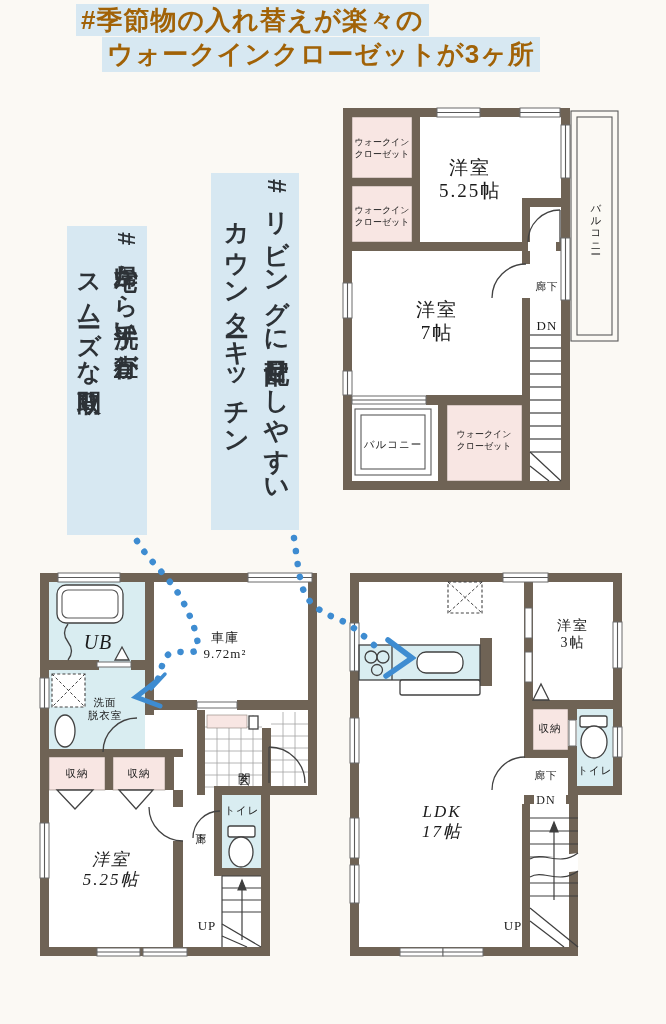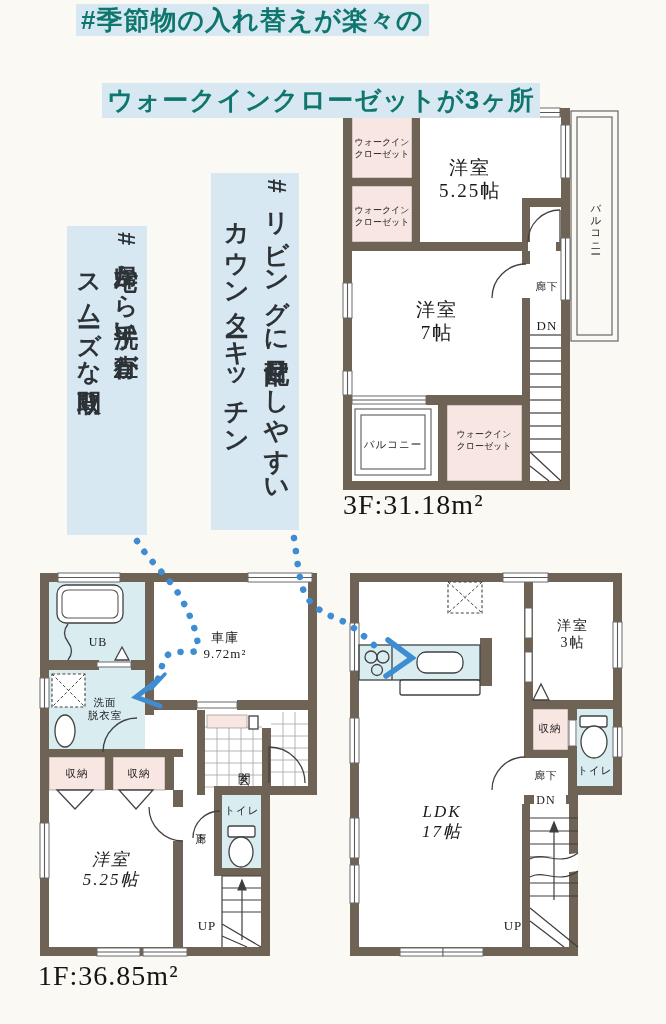--- a/index.html
+++ b/index.html
@@ -1,22 +1,22 @@
 <!DOCTYPE html>
 <html><head>
 <meta charset="utf-8">
 <style>
   html,body{margin:0;padding:0;}
   .page{position:relative;width:666px;height:1024px;background:#fbf9f4;overflow:hidden;
         font-family:"Liberation Sans","DejaVu Sans",sans-serif;}
   
   .hashtag-top{position:absolute;left:76px;top:4px;z-index:4;font-size:26px;font-weight:600;
-               color:#0f766e;letter-spacing:1px;line-height:33px;}
+               color:#a16207;letter-spacing:1px;line-height:33px;}
   .hashtag-top .hl{background:#d7e8f2;padding:1px 5px;}
-  .hashtag-top .indent{margin-left:26px;display:inline-block;margin-top:46px;}
+  .hashtag-top .indent{margin-left:26px;display:inline-block;}
   
   .callout{position:absolute;z-index:4;background:#d7e8f2;writing-mode:vertical-rl;
            color:#2d3237;font-weight:600;letter-spacing:1px;}
   #callout-living{left:211px;top:173px;width:88px;height:357px;font-size:25px;line-height:40px;padding:6px 2px;box-sizing:border-box;}
   #callout-wash{left:67px;top:226px;width:80px;height:309px;font-size:24px;line-height:37px;padding:6px 2px;box-sizing:border-box;}
   .callout .c2{padding-top:26px;}
   
   .plan{position:absolute;z-index:1;}
   #plan3{left:338px;top:103px;width:330px;height:392px;}
   #plan1{left:35px;top:568px;width:292px;height:395px;}
@@ -37,21 +37,21 @@
   .dashl{stroke:#424242;stroke-width:1;fill:none;stroke-dasharray:3 2.2;}
   
   .lbl{position:absolute;z-index:3;transform:translate(-50%,-50%);text-align:center;color:#1b1b1b;
        font-family:"Liberation Serif","DejaVu Serif",serif;line-height:1.2;letter-spacing:2px;white-space:nowrap;}
   .vert{writing-mode:vertical-rl;letter-spacing:3px;}
   .s9{font-size:9px;letter-spacing:0;line-height:1.3;text-align:right;}
   .s10{font-size:10.5px;letter-spacing:1px;}
   .s12{font-size:12px;letter-spacing:1px;}
   .s13{font-size:13px;letter-spacing:1px;}
   .s14{font-size:14px;}
-  .s16{font-size:12px;letter-spacing:1px;}
+  .s16{font-size:20px;letter-spacing:1px;font-style:italic;}
   .s17{font-size:17px;font-style:italic;}
   .s19{font-size:19px;}
   .area-label{position:absolute;z-index:3;font-family:"Liberation Serif","DejaVu Serif",serif;
               color:#151515;font-size:28px;letter-spacing:1px;}
   .trails{position:absolute;left:0;top:0;z-index:5;pointer-events:none;}
 </style>
 </head>
 <body>
 
 <div class="page">
@@ -352,42 +352,40 @@
       <div>7帖</div>
     </div>
   <div class="lbl s10" style="left:547px;top:287px;">廊下</div>
   <div class="lbl s13" style="left:547px;top:326px;">DN</div>
   <div class="lbl s9" style="left:484px;top:441px;">
     <div>ウォークイン</div>
       <div>クローゼット</div>
     </div>
   <div class="lbl s10" style="left:393px;top:445px;">バルコニー</div>
   <div class="lbl s10 vert" style="left:595px;top:223px;">バルコニー</div>
-  <div class="area-label" style="left:343px;top:489px;">3F:31.18m²</div>
 
   <div class="lbl s16" style="left:98px;top:642px;">UB</div>
   <div class="lbl s10" style="left:105px;top:710px;">
     <div>洗面</div>
       <div>脱衣室</div>
     </div>
   <div class="lbl s13" style="left:225px;top:646px;">
     <div>車庫</div>
       <div>9.72m²</div>
     </div>
   <div class="lbl s10" style="left:77px;top:774px;">収納</div>
   <div class="lbl s10" style="left:139px;top:774px;">収納</div>
   <div class="lbl s17" style="left:111px;top:870px;">
     <div>洋室</div>
       <div>5.25帖</div>
     </div>
   <div class="lbl s12 vert" style="left:244px;top:764px;">玄関</div>
   <div class="lbl s10 vert" style="left:200px;top:826px;">廊下</div>
   <div class="lbl s10" style="left:242px;top:811px;">トイレ</div>
   <div class="lbl s13" style="left:207px;top:926px;">UP</div>
-  <div class="area-label" style="left:38px;top:960px;">1F:36.85m²</div>
 
   <div class="lbl s17" style="left:442px;top:822px;">
     <div>LDK</div>
       <div>17帖</div>
     </div>
   <div class="lbl s14" style="left:573px;top:635px;">
     <div>洋室</div>
       <div>3帖</div>
     </div>
   <div class="lbl s10" style="left:550px;top:729px;">収納</div>

